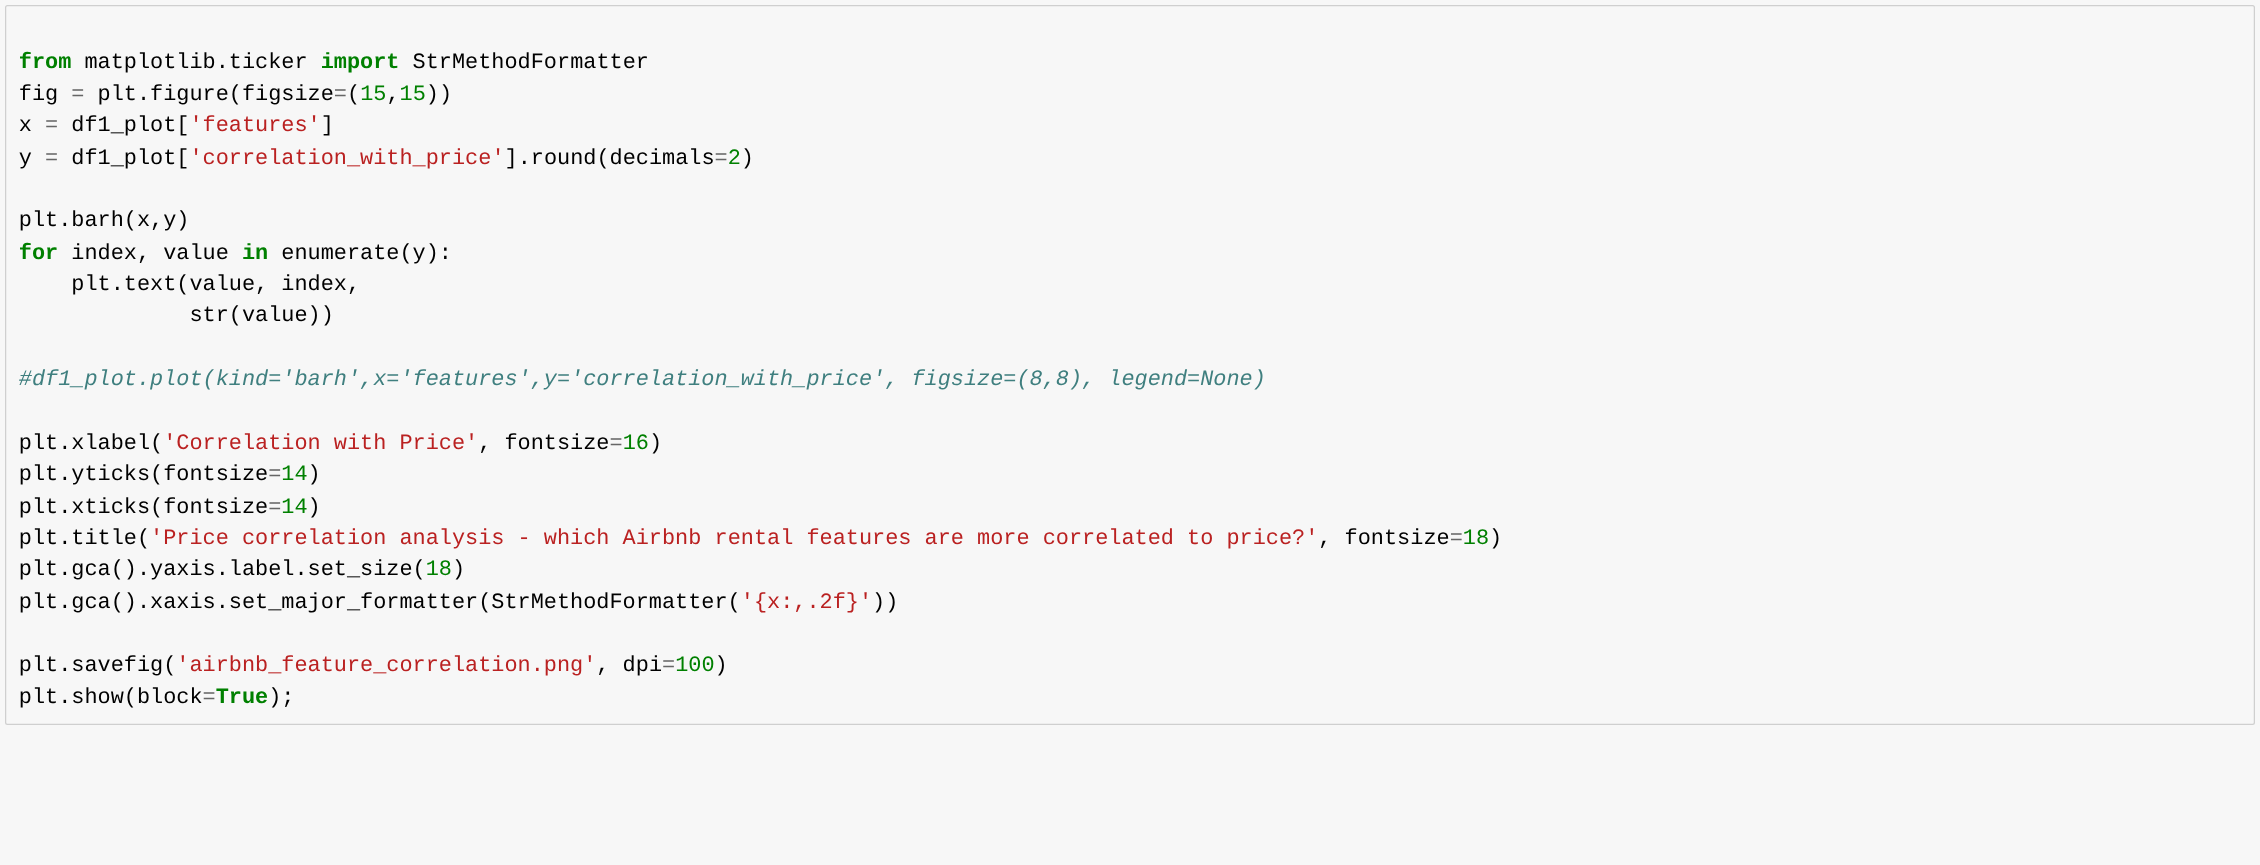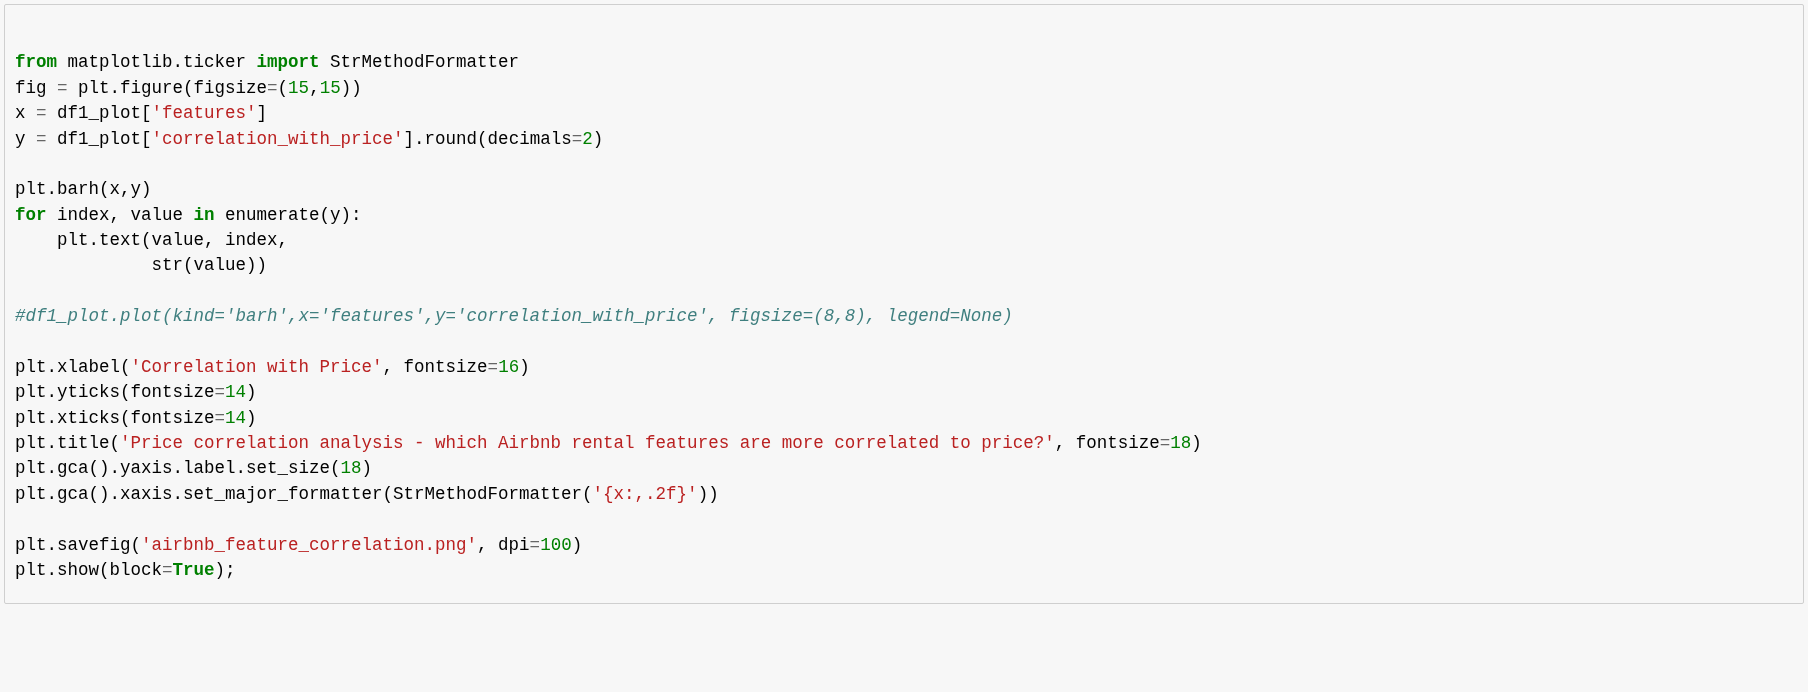--- a/index.html
+++ b/index.html
@@ -7,21 +7,21 @@
     padding: 0;
     background: #f7f7f7;
     font-family: "Courier New", Courier, monospace;
     font-size: 17.5px;
     line-height: 1.45;
   }
   .code-cell {
     background: #f7f7f7;
     border: 1px solid #cfcfcf;
     border-radius: 2px;
-    padding: 20px 10px;
+    padding: 8px 10px;
     margin: 4px;
     white-space: pre;
     overflow: auto;
   }
   .kw  { color: #008000; font-weight: bold; }   
   .nm  { color: #000000; }                       
   .num { color: #008000; }                       
   .str { color: #ba2121; }                       
   .cmt { color: #3f7f7f; font-style: italic; }   
   .boo { color: #008000; font-weight: bold; }

